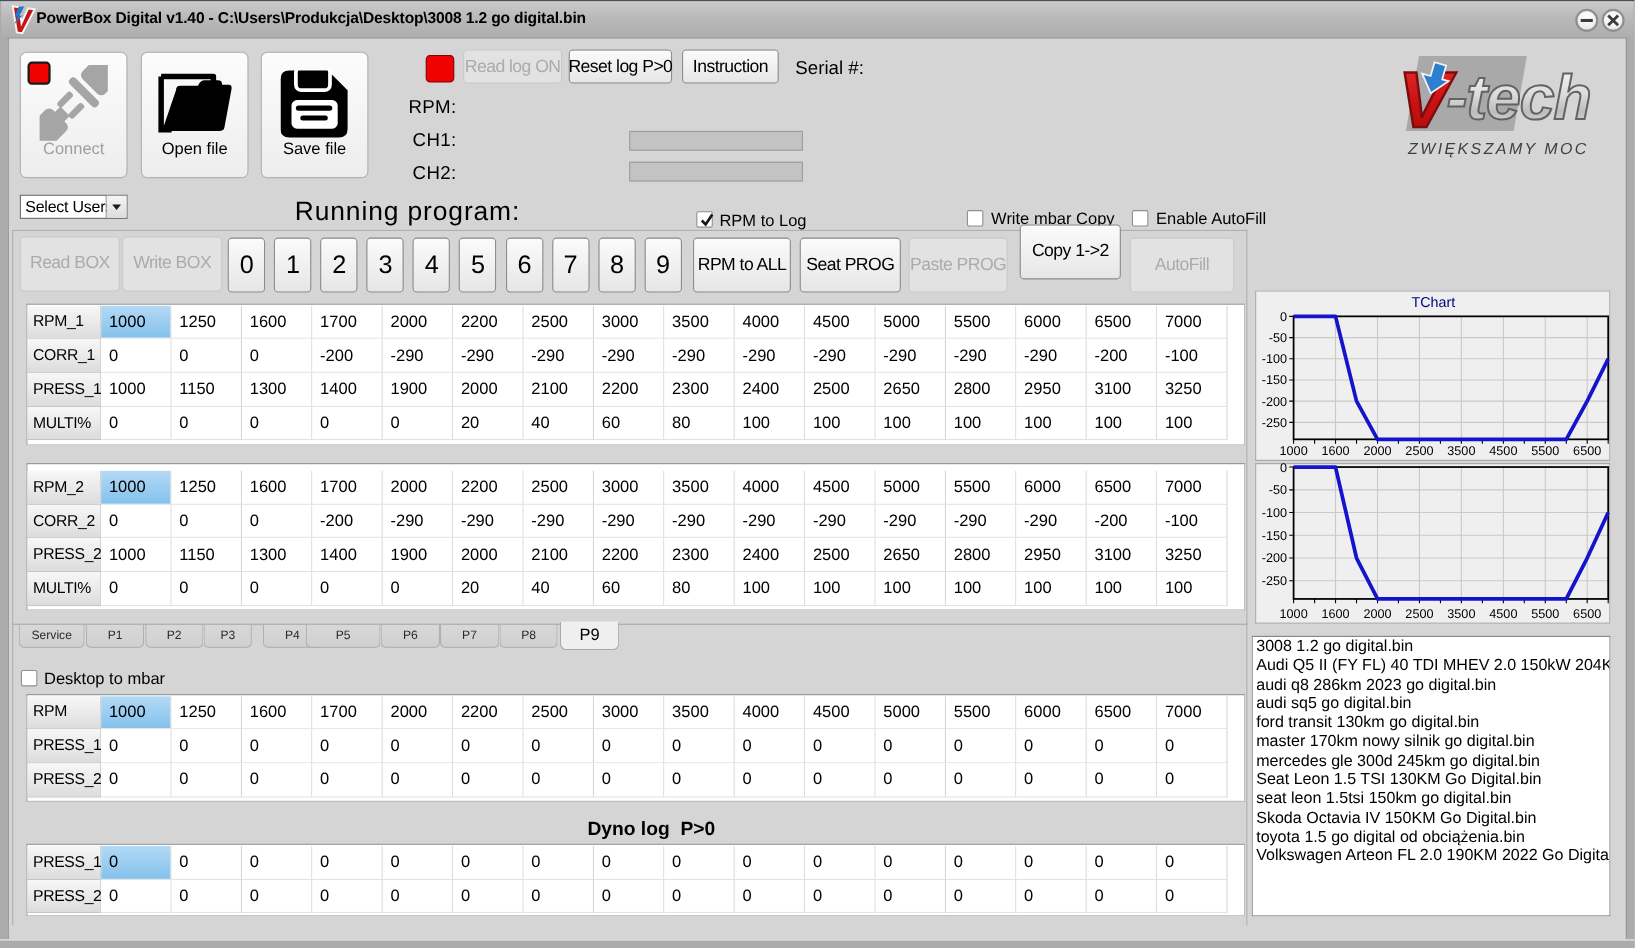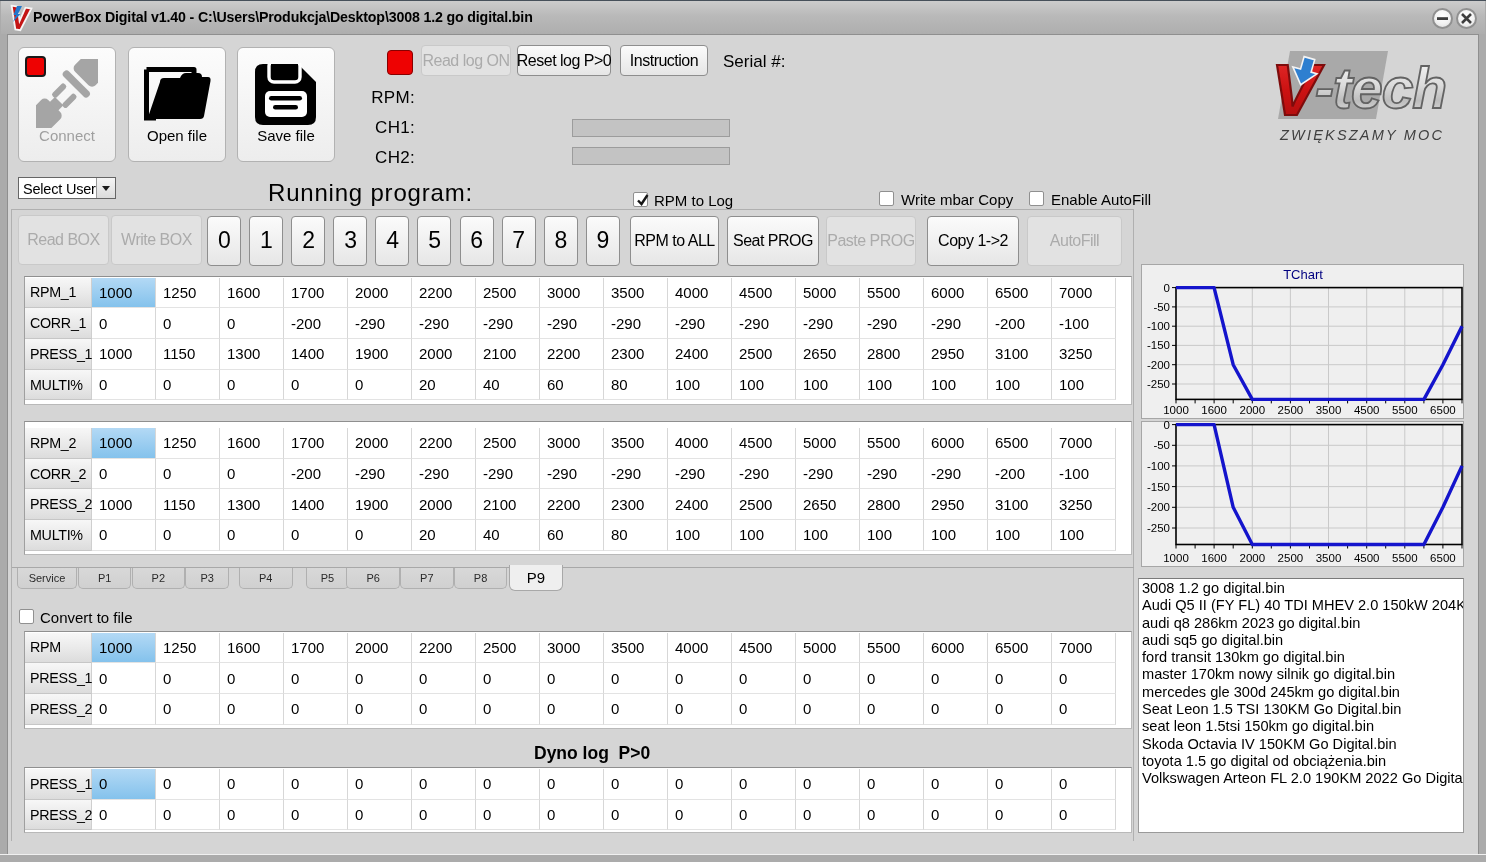--- a/index.html
+++ b/index.html
@@ -166,21 +166,21 @@
 <div class="btn" style="left:333.3px;top:216px;width:34px;height:49.5px;font-size:23px">3</div>
 <div class="btn" style="left:375.4px;top:216px;width:34px;height:49.5px;font-size:23px">4</div>
 <div class="btn" style="left:417.4px;top:216px;width:34px;height:49.5px;font-size:23px">5</div>
 <div class="btn" style="left:459.5px;top:216px;width:34px;height:49.5px;font-size:23px">6</div>
 <div class="btn" style="left:501.5px;top:216px;width:34px;height:49.5px;font-size:23px">7</div>
 <div class="btn" style="left:543.6px;top:216px;width:34px;height:49.5px;font-size:23px">8</div>
 <div class="btn" style="left:585.6px;top:216px;width:34px;height:49.5px;font-size:23px">9</div>
 <div class="btn" style="left:630px;top:216px;width:89px;height:49.5px">RPM to ALL</div>
 <div class="btn" style="left:727px;top:216px;width:92px;height:49.5px">Seat PROG</div>
 <div class="btn dis" style="left:826px;top:216px;width:90px;height:49.5px">Paste PROG</div>
-<div class="btn" style="left:927px;top:216px;width:92px;height:49.5px">Copy 1-&gt;2</div>
+<div class="btn" style="left:927px;top:204px;width:92px;height:49.5px">Copy 1-&gt;2</div>
 <div class="btn dis" style="left:1027px;top:216px;width:95px;height:49.5px">AutoFill</div>
 <div class="panel" style="left:24px;top:276px;width:1108px;height:129px">
     <div class="th" style="left:0px;top:0.6px;width:67px;height:30.7px">
       <span>RPM_1</span>
     </div>
     <div class="tc sel" style="left:67px;top:0.6px;width:64px;height:30.7px">1000</div>
     <div class="tc" style="left:131px;top:0.6px;width:64px;height:30.7px">1250</div>
     <div class="tc" style="left:195px;top:0.6px;width:64px;height:30.7px">1600</div>
     <div class="tc" style="left:259px;top:0.6px;width:64px;height:30.7px">1700</div>
     <div class="tc" style="left:323px;top:0.6px;width:64px;height:30.7px">2000</div>
@@ -329,27 +329,27 @@
     <div class="tc" style="left:835px;top:98.1px;width:64px;height:30.7px">100</div>
     <div class="tc" style="left:899px;top:98.1px;width:64px;height:30.7px">100</div>
     <div class="tc" style="left:963px;top:98.1px;width:64px;height:30.7px">100</div>
     <div class="tc" style="left:1027px;top:98.1px;width:64px;height:30.7px">100</div>
   </div>
 <div class="tab" style="left:17px;width:60px">Service</div>
 <div class="tab" style="left:77.8px;width:53.7px">P1</div>
 <div class="tab" style="left:131.5px;width:53.7px">P2</div>
 <div class="tab" style="left:185.2px;width:44px">P3</div>
 <div class="tab" style="left:238.9px;width:53.7px">P4</div>
-<div class="tab" style="left:306px;width:43px">P5</div>
+<div class="tab" style="left:278px;width:68px">P5</div>
 <div class="tab" style="left:346.3px;width:53.7px">P6</div>
 <div class="tab" style="left:400.0px;width:53.7px">P7</div>
 <div class="tab" style="left:453.7px;width:53.7px">P8</div>
 <div id="tab9">P9</div>
 <div class="cb" style="left:19px;top:609px"></div>
-<div class="cblbl" style="left:40px;top:609px">Convert to file</div>
+<div class="cblbl" style="left:40px;top:609px">Desktop to mbar</div>
 <div class="dtitle" style="left:536px;top:636px">Dyno log  P0</div>
 <div class="panel" style="left:24px;top:631px;width:1108px;height:98px">
     <div class="th" style="left:0px;top:0.6px;width:67px;height:30.7px">
       <span>RPM</span>
     </div>
     <div class="tc sel" style="left:67px;top:0.6px;width:64px;height:30.7px">1000</div>
     <div class="tc" style="left:131px;top:0.6px;width:64px;height:30.7px">1250</div>
     <div class="tc" style="left:195px;top:0.6px;width:64px;height:30.7px">1600</div>
     <div class="tc" style="left:259px;top:0.6px;width:64px;height:30.7px">1700</div>
     <div class="tc" style="left:323px;top:0.6px;width:64px;height:30.7px">2000</div>

